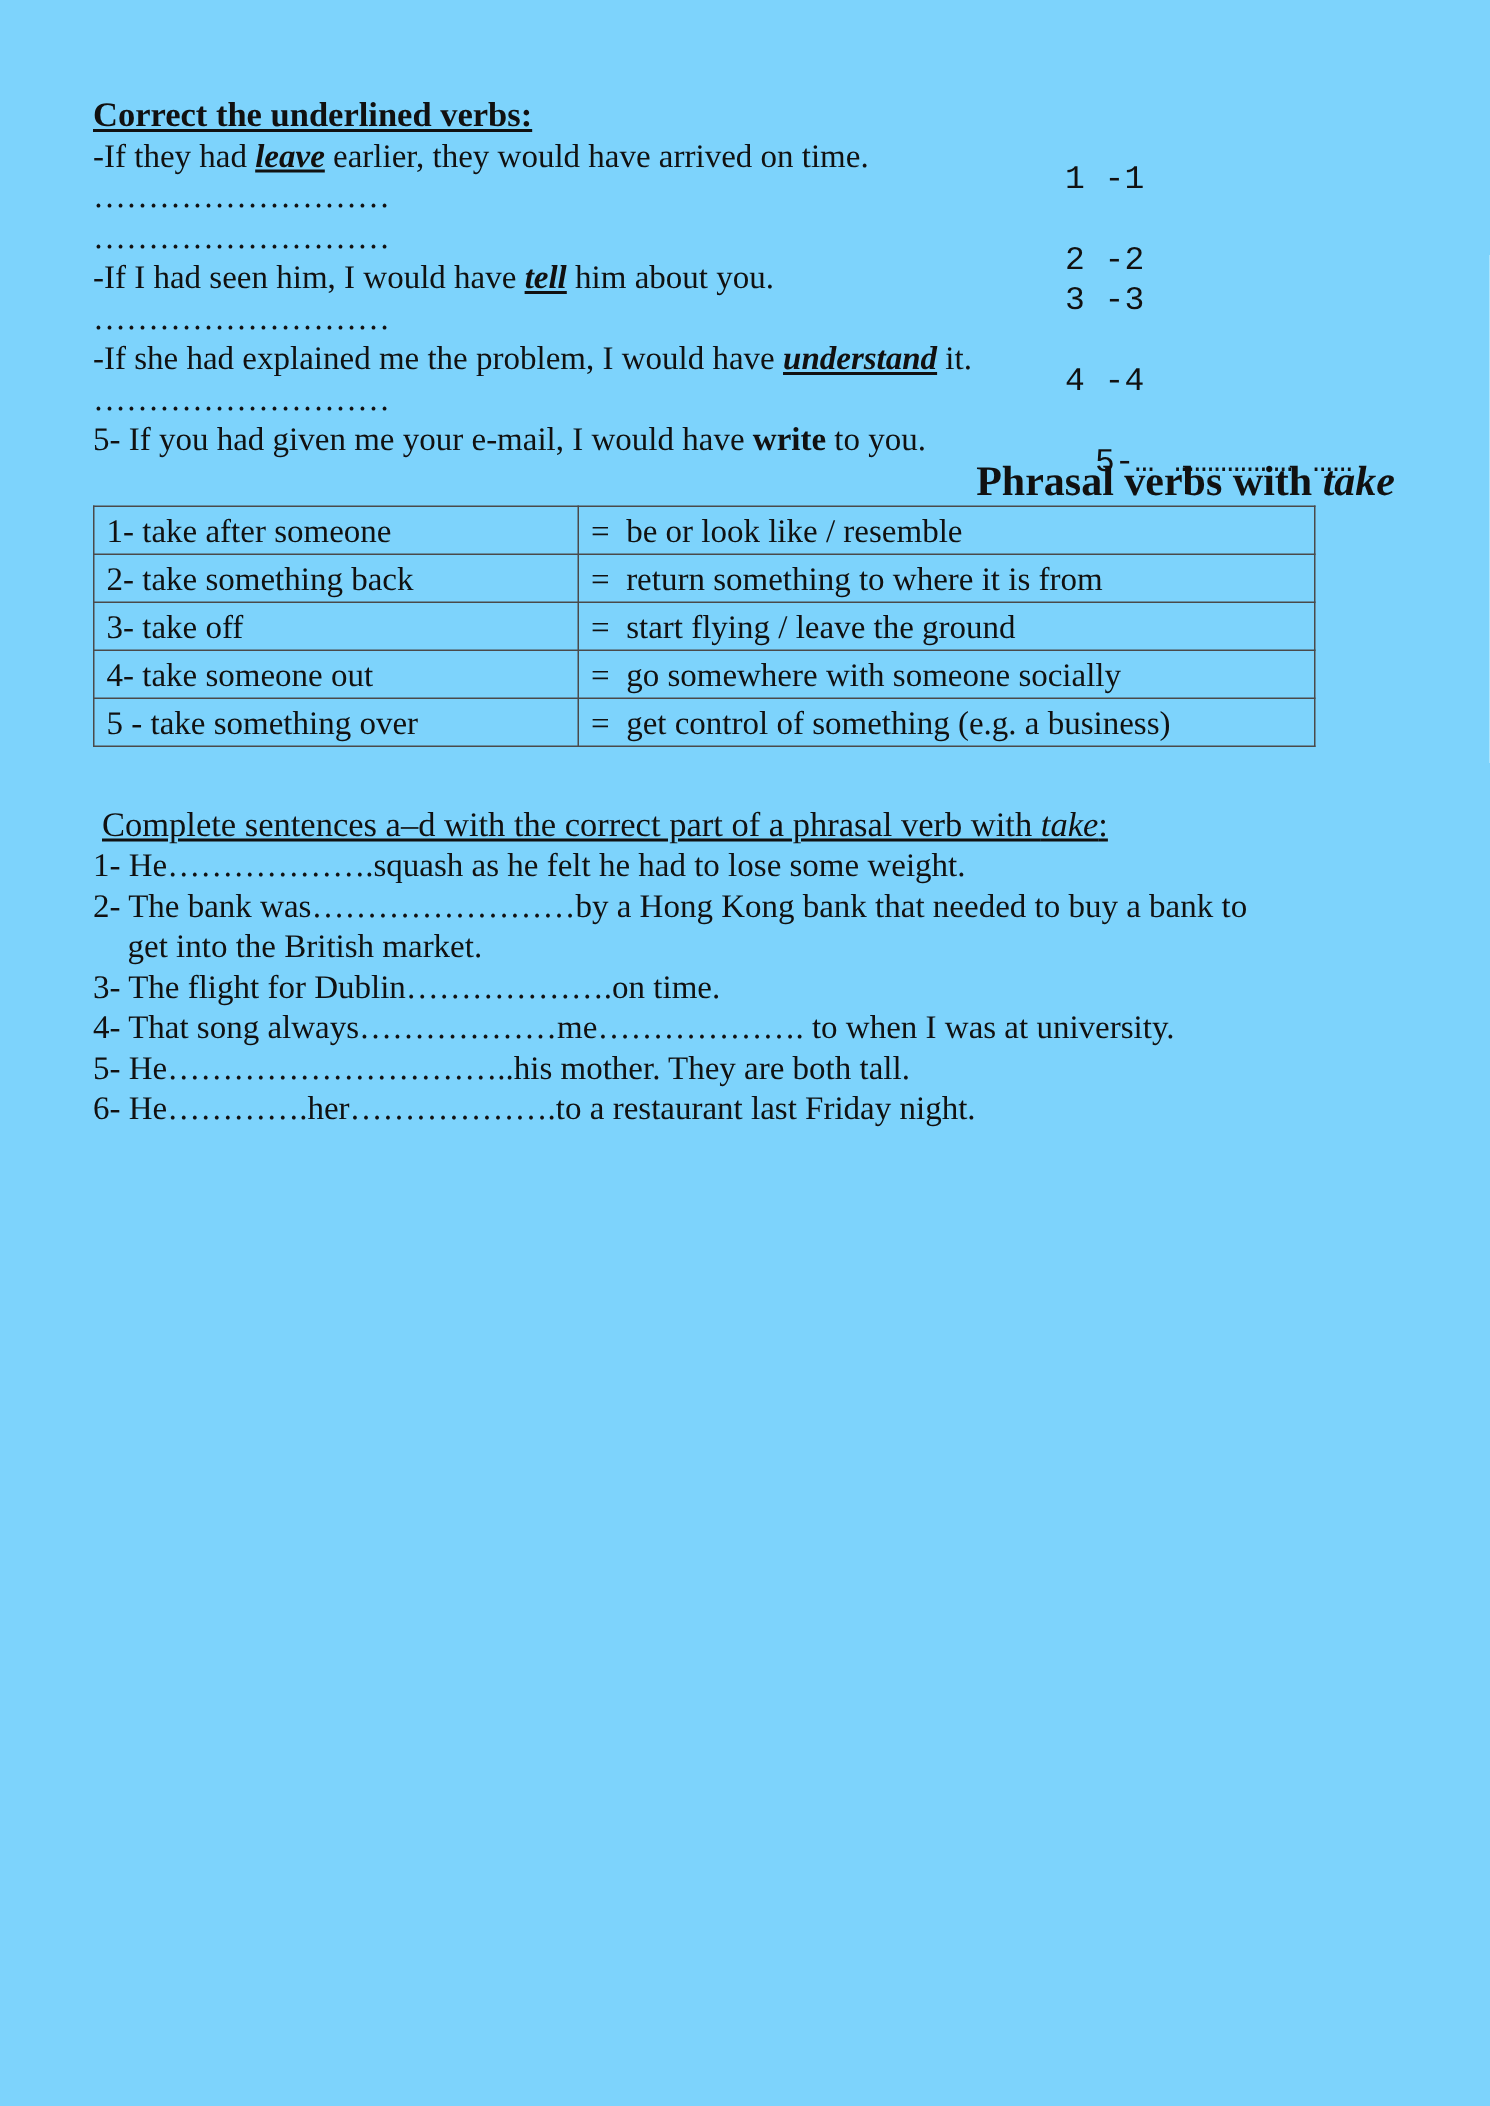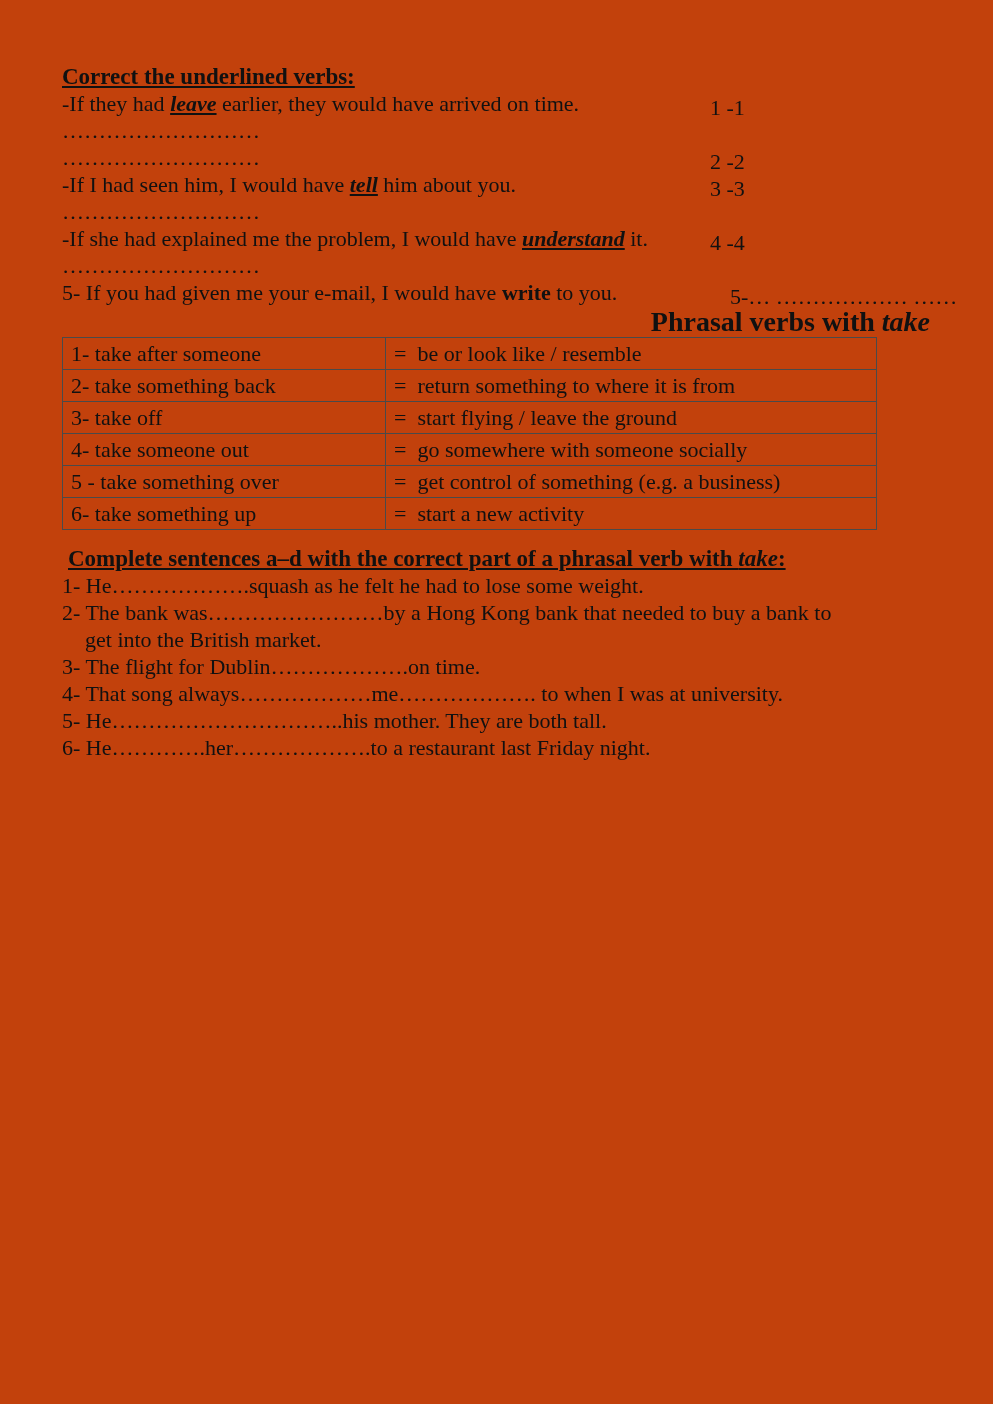--- a/index.html
+++ b/index.html
@@ -13,41 +13,42 @@
     font-family: "Liberation Serif", serif;
     color: #111111;
     overflow: hidden;
   }
   .page {
     position: relative;
     box-sizing: border-box;
     width: 993px;
     height: 1404px;
     padding: 63px 48px 0 62px;
-    background: #c2410c;
+    background: #7dd3fc;
   }
   .ex1-heading {
     font-size: 23px;
     font-weight: bold;
     text-decoration: underline;
     line-height: 27px;
   }
   .ex1-line {
     position: relative;
     font-size: 22px;
     line-height: 27px;
     white-space: nowrap;
   }
   .verb { font-weight: bold; }
   .verb.u { text-decoration: underline; font-style: italic; }
   .ex1-num {
     position: absolute;
     left: 648px;
-    top: 4px;
+    top: 16px;
     white-space: nowrap;
+    font-family: Liberation Mono, monospace;
   }
   .ex1-num.shift { left: 668px; }
   .ex1-answer {
     font-size: 22px;
     line-height: 27px;
   }
   .phrasal-heading {
     width: 868px;
     margin: 0;
     font-size: 28px;
@@ -66,24 +67,24 @@
     height: 31px;
     padding: 0 8px;
     vertical-align: middle;
     overflow: hidden;
     white-space: nowrap;
   }
   td.col1 { width: 306px; }
   td.col2 { width: 474px; }
   .eq { margin-right: 11px; }
   .ex2-heading {
-    margin-top: 15px;
+    margin-top: 38px;
     padding-left: 6px;
     font-size: 23px;
-    font-weight: bold;
+    font-weight: normal;
     line-height: 27px;
   }
   .ex2-heading .uwrap { text-decoration: underline; }
   .ex2-line {
     font-size: 22px;
     line-height: 27px;
     white-space: nowrap;
   }
   .ex2-line.indent { padding-left: 23px; }
 </style>
@@ -123,24 +124,20 @@
           <td class="col2"><span class="eq">=</span><span>start flying / leave the ground</span></td>
         </tr>
         <tr>
           <td class="col1">4- take someone out</td>
           <td class="col2"><span class="eq">=</span><span>go somewhere with someone socially</span></td>
         </tr>
         <tr>
           <td class="col1">5 - take something over</td>
           <td class="col2"><span class="eq">=</span><span>get control of something (e.g. a business)</span></td>
         </tr>
-        <tr>
-          <td class="col1">6- take something up</td>
-          <td class="col2"><span class="eq">=</span><span>start a new activity</span></td>
-        </tr>
       </tbody>
   </table>
 
   <div class="ex2-heading"><span class="uwrap"><span>Complete sentences a–d with the correct part of a phrasal verb with </span><i>take</i><span>:</span></span></div>
 
   <div>
       <div class="ex2-line">1- He……………….squash as he felt he had to lose some weight.</div>
       <div class="ex2-line">2- The bank was……………………by a Hong Kong bank that needed to buy a bank to</div>
       <div class="ex2-line indent">get into the British market.</div>
       <div class="ex2-line">3- The flight for Dublin……………….on time.</div>

